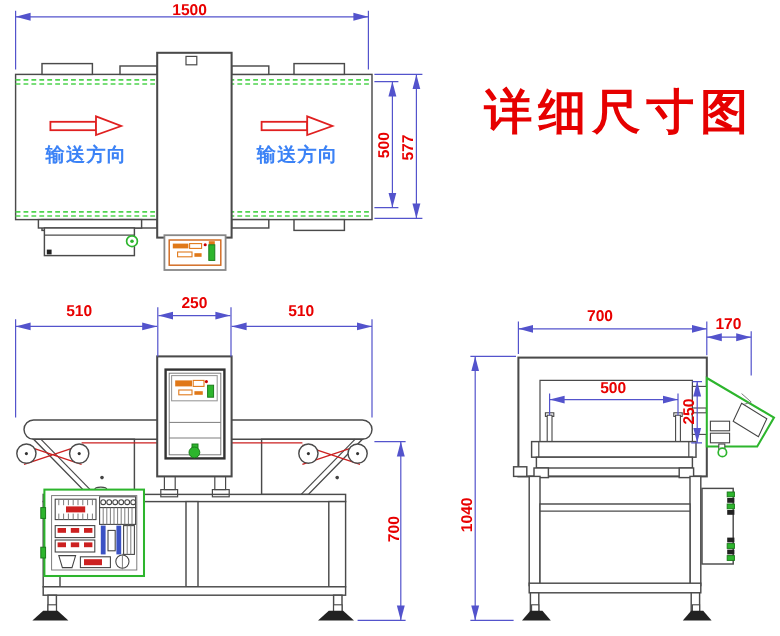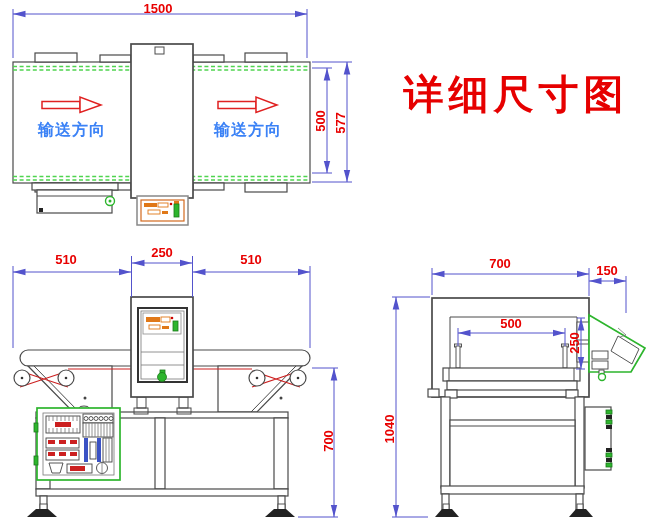--- a/index.html
+++ b/index.html
@@ -275,18 +275,18 @@
 <div class="lbl rot" style="left:340px;top:123px;">577</div>
 <div class="lbl flow" style="left:72px;top:130px;">输送方向</div>
 <div class="lbl flow" style="left:248px;top:130px;">输送方向</div>
 
 <div class="lbl" style="left:66px;top:259px;">510</div>
 <div class="lbl" style="left:162px;top:252px;">250</div>
 <div class="lbl" style="left:251px;top:259px;">510</div>
 <div class="lbl rot" style="left:328px;top:441px;">700</div>
 
 <div class="lbl" style="left:500px;top:263px;">700</div>
-<div class="lbl" style="left:607px;top:270px;">150</div>
+<div class="lbl" style="left:607px;top:270px;">170</div>
 <div class="lbl" style="left:511px;top:323px;">500</div>
 <div class="lbl rot" style="left:574px;top:343px;">250</div>
 <div class="lbl rot" style="left:389px;top:429px;">1040</div>
 
 </div>
 
 </body></html>

